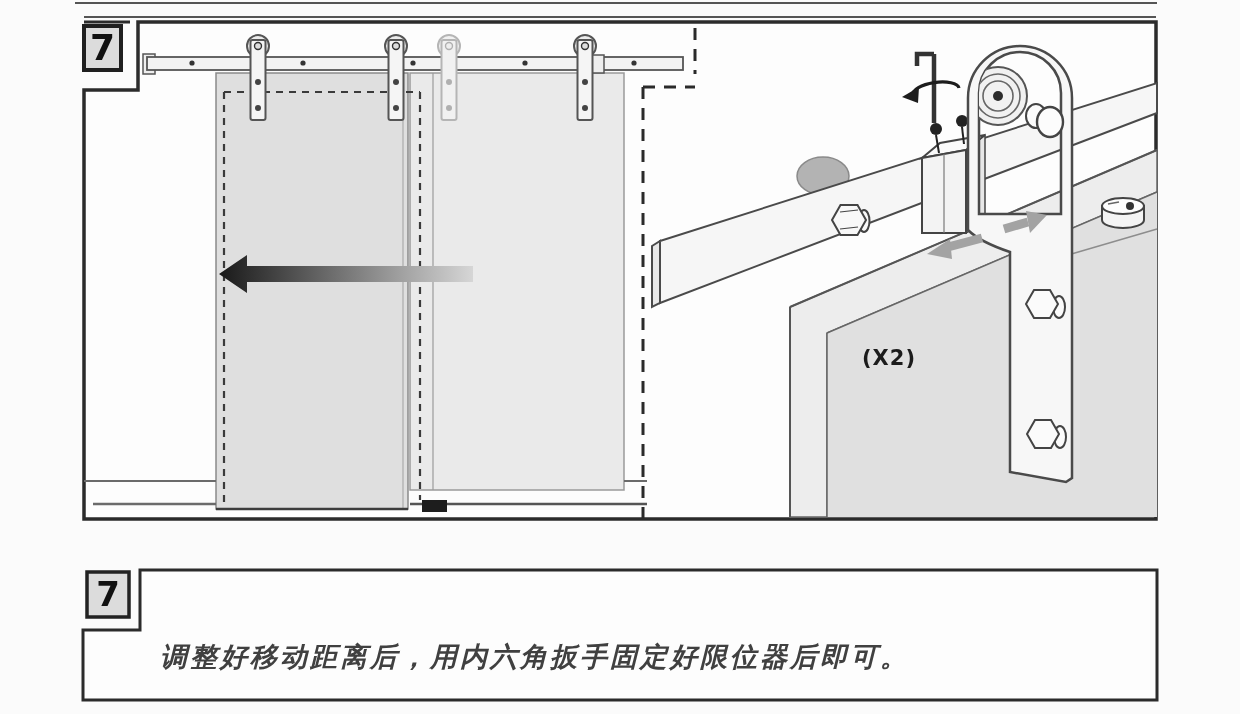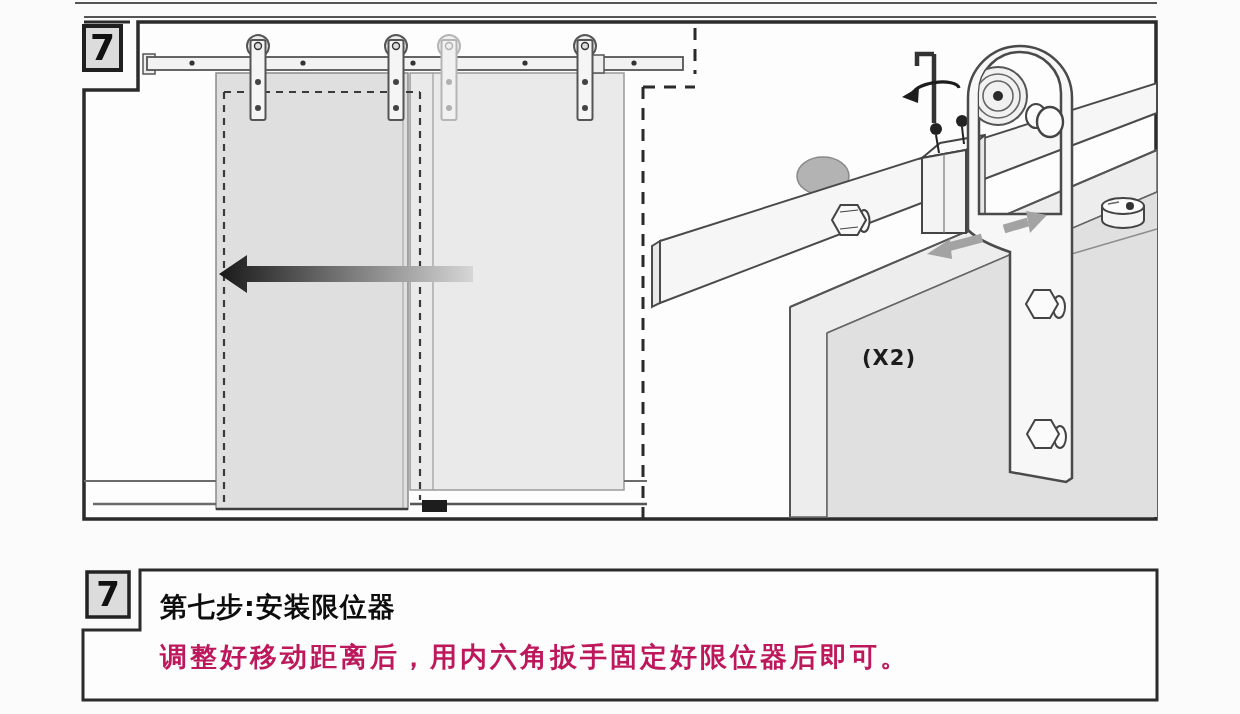--- a/index.html
+++ b/index.html
@@ -9,21 +9,21 @@
     font-family:"DejaVu Sans","Liberation Sans",sans-serif;
   }
   #stage{position:absolute;left:0;top:0;width:1240px;height:714px;}
   svg{position:absolute;left:0;top:0;}
   .overlay{position:absolute;color:#111;font-weight:bold;}
   .badge-digit{text-align:center;}
   #top-badge{left:84px;top:26px;width:37px;height:44px;line-height:44px;font-size:36px;}
   #bottom-badge{left:87px;top:572px;width:42px;height:45px;line-height:45px;font-size:34px;}
   #x2-label{left:862px;top:346px;width:80px;font-size:21px;letter-spacing:1px;color:#1c1c1c;}
   #instr-title{left:160px;top:589px;font-size:27px;letter-spacing:1px;color:#0d0d0d;white-space:nowrap;}
-  #instr-body{left:160px;top:639px;font-size:27px;letter-spacing:3px;color:#be185d;white-space:nowrap;}
+  #instr-body{left:160px;top:639px;font-size:27px;letter-spacing:3px;color:#404040;white-space:nowrap;font-style:italic;}
 </style>
 </head>
 <body>
 
 <div id="stage">
 <svg width="1240" height="714" viewBox="0 0 1240 714">
   <defs>
     <linearGradient id="gArrow" x1="0" y1="0" x2="1" y2="0">
       <stop offset="0" stop-color="#191919"></stop>
       <stop offset="1" stop-color="#d6d6d6"></stop>
@@ -207,15 +207,14 @@
 
   <g>
     <path d="M140,570 H1157 V700 H83 V630 H140 Z" fill="#fdfdfd" stroke="#2b2b2b" stroke-width="3"></path>
     <rect x="87" y="572" width="42" height="45" fill="#dcdcdc" stroke="#222" stroke-width="3.5"></rect>
   </g>
 </svg>
 
 <div class="overlay badge-digit" id="top-badge">7</div>
 <div class="overlay" id="x2-label">(X2)</div>
 <div class="overlay badge-digit" id="bottom-badge">7</div>
-<div class="overlay" id="instr-title">第七步:安装限位器</div>
 <div class="overlay" id="instr-body">调整好移动距离后，用内六角扳手固定好限位器后即可。</div>
 </div>
 
 </body></html>

